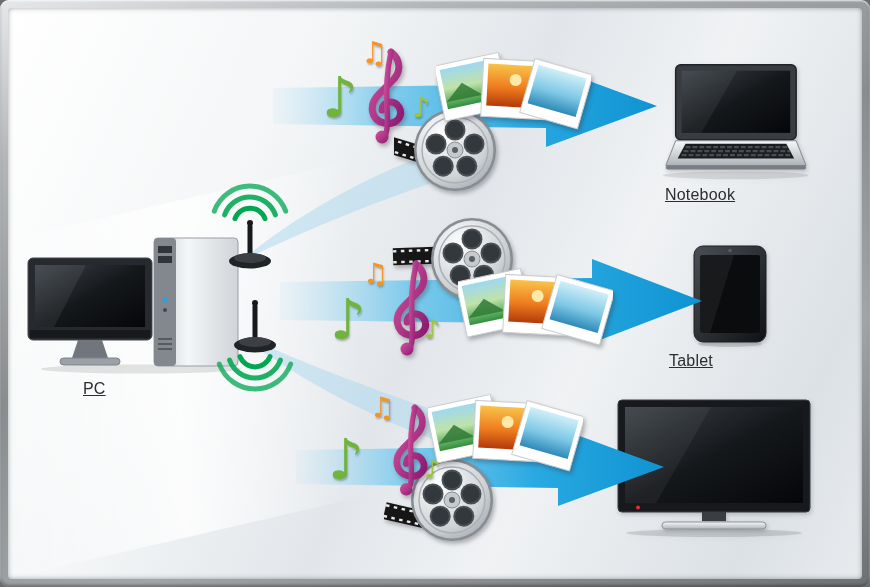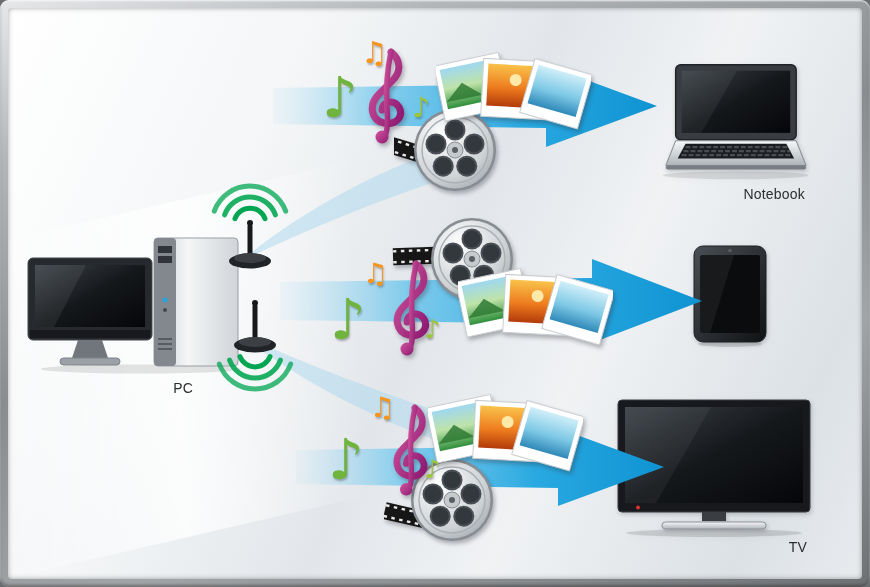--- a/index.html
+++ b/index.html
@@ -11,21 +11,21 @@
     box-shadow: inset 0 1px 2px rgba(255,255,255,.8), inset 0 -2px 3px rgba(0,0,0,.35);
   }
   .canvas { position:absolute; left:8px; top:8px; right:8px; bottom:8px; border-radius:4px; overflow:hidden;
     background: linear-gradient(115deg,#ffffff 0%,#f4f6f7 28%,#e2e6ea 50%,#f0f2f4 66%,#dce1e5 88%,#e8ebee 100%);
     box-shadow: inset 0 0 5px rgba(0,0,0,.35);
   }
   .canvas::before { content:""; position:absolute; left:-160px; top:190px; width:720px; height:330px;
     background: linear-gradient(100deg, rgba(255,255,255,0) 22%, rgba(255,255,255,.8) 46%, rgba(255,255,255,0) 70%);
     transform: rotate(-13deg); pointer-events:none; }
   .abs { position:absolute; }
-  .label { position:absolute; text-align:right; font-size:14px; color:#2d2d30; letter-spacing:.2px; }
+  .label { position:absolute; text-align:left; font-size:16px; color:#2d2d30; letter-spacing:.2px;text-decoration:underline; }
   .note { position:absolute; line-height:1; font-family:"DejaVu Sans", sans-serif;
           text-shadow:1px 2px 2px rgba(60,60,70,.35); }
   .note-green-lg { color:#6fb43c; }
   .note-green-sm { color:#9dc53a; }
   .note-orange   { color:#f7941e; }
   .shadowed { filter: drop-shadow(2px 3px 2px rgba(50,50,60,.35)); }
   .soft-shadow { filter: drop-shadow(1px 2px 2px rgba(50,50,60,.25)); }
 </style>
 </head>
 <body>
@@ -339,16 +339,16 @@
     <span class="note note-green-lg" style="left:320px;top:424px;font-size:56px">♪</span>
     <svg class="abs shadowed" style="left:376px;top:396px" width="54" height="92" viewBox="0 0 56 96">
       <path d="M32 4 C42 12 43 24 32 34 L20 46 C9 57 12 72 25 75 C37 78 45 68 40 59 C35 51 23 53 23 62" fill="none" stroke="url(#clefGrad)" stroke-width="7" stroke-linecap="round"></path>
       <path d="M32 4 C28 22 27 44 28 60 C29 74 29 82 26 88" fill="none" stroke="url(#clefGrad)" stroke-width="5.5" stroke-linecap="round"></path>
       <circle cx="23" cy="89" r="6.5" fill="url(#clefGrad)"></circle>
     </svg>
     <span class="note note-green-sm" style="left:416px;top:448px;font-size:26px">♪</span>
 
     <div class="label" style="left:75px;top:372px;width:110px">PC</div>
     <div class="label" style="left:657px;top:178px;width:140px">Notebook</div>
-    <div class="label" style="left:659px;top:531px;width:140px">TV</div>
+    <div class="label" style="left:661px;top:344px;width:140px">Tablet</div>
 
   </div>
 </div>
 
 </body></html>

